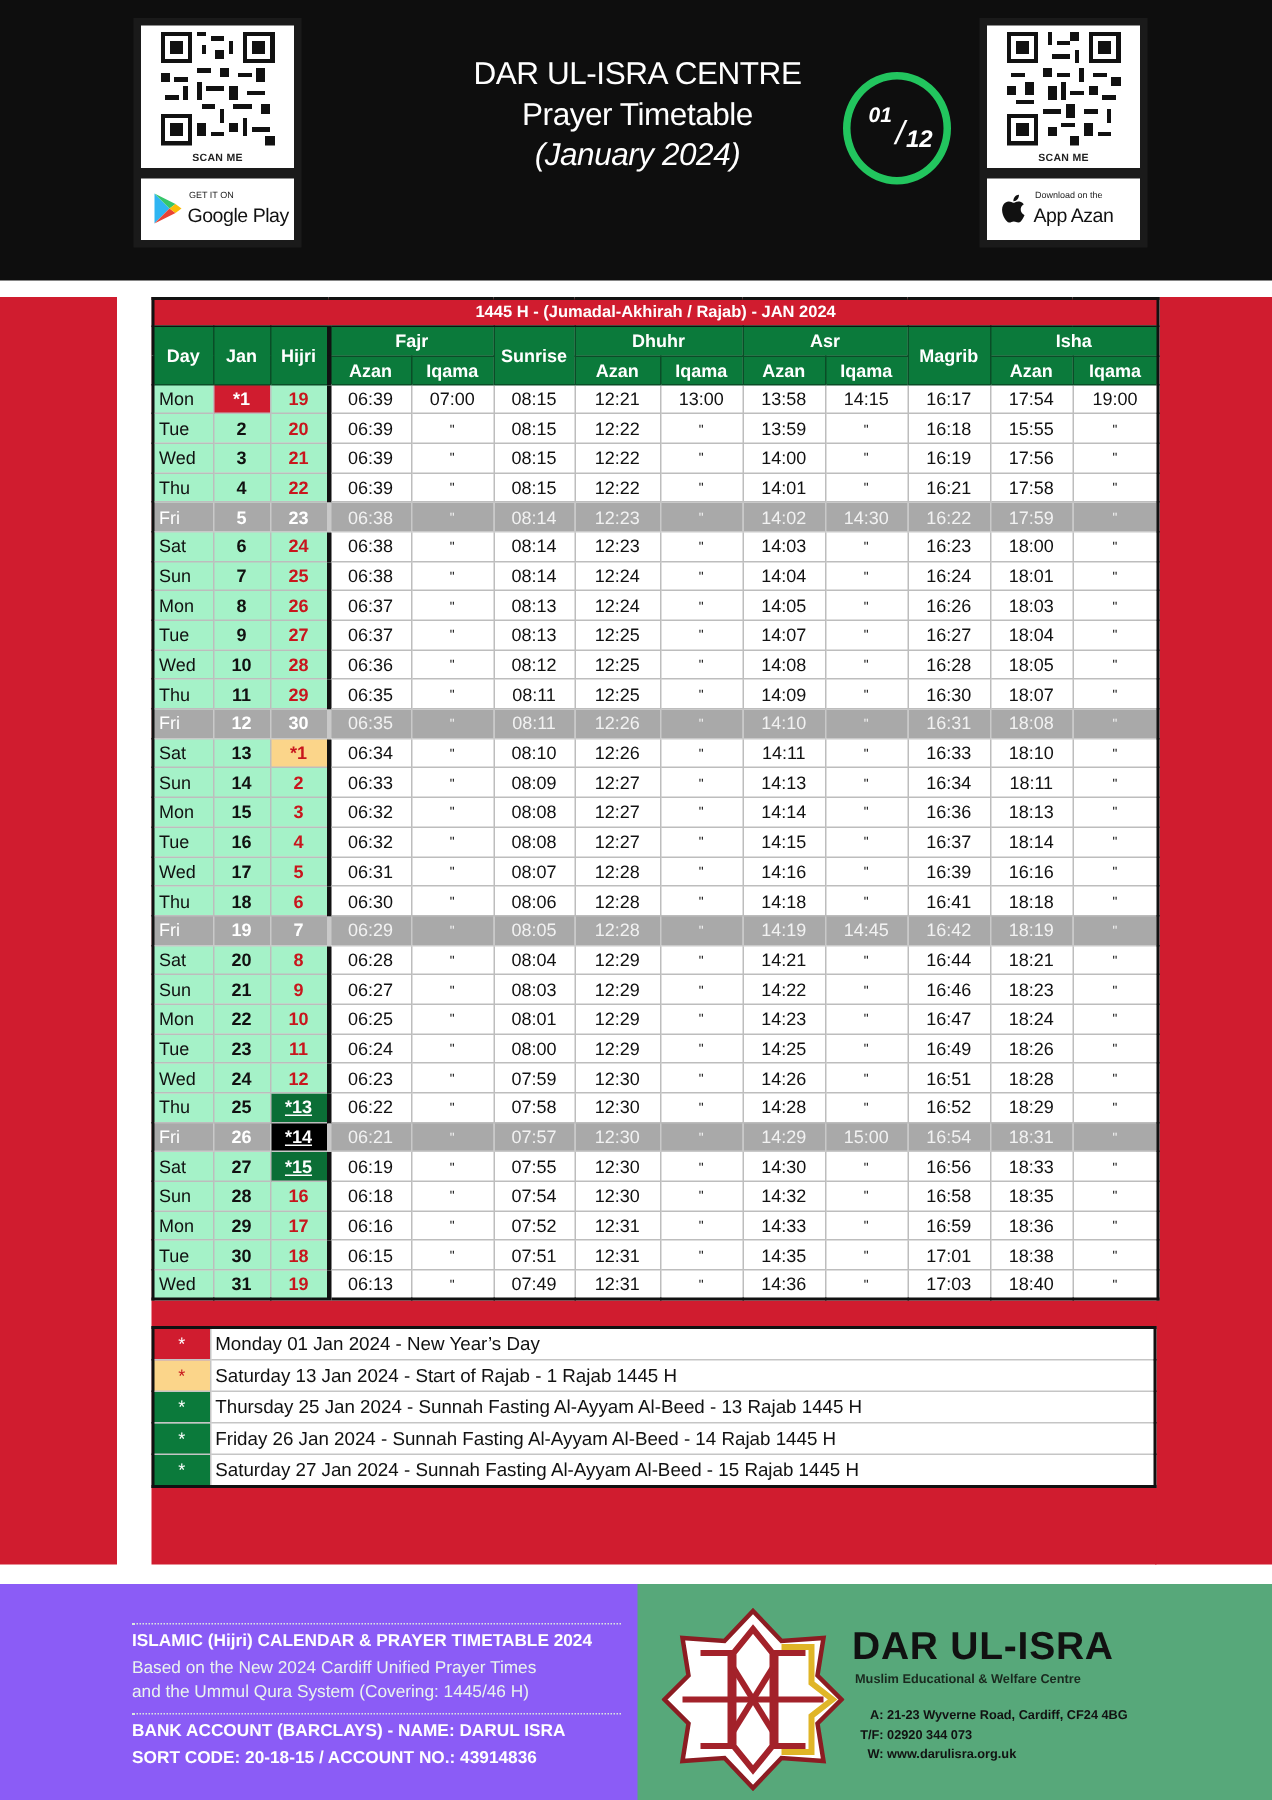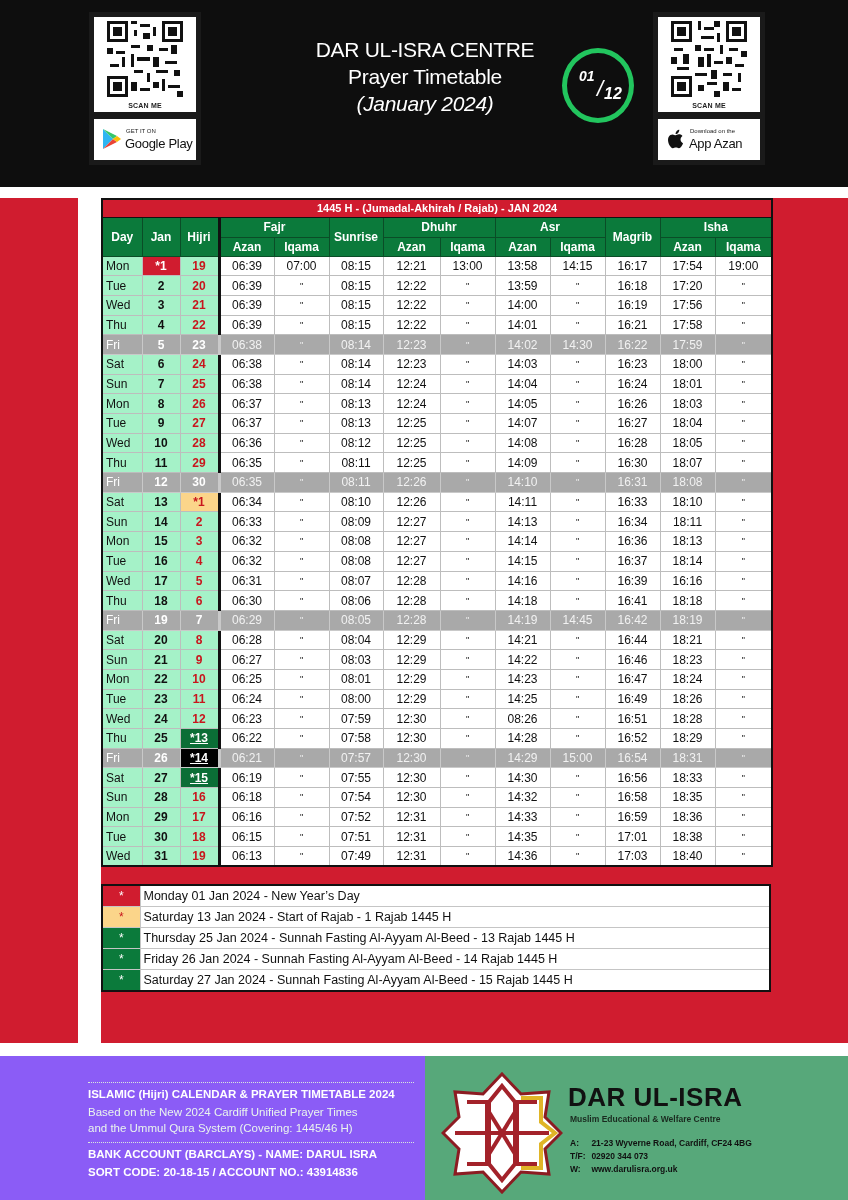--- a/index.html
+++ b/index.html
@@ -55,21 +55,21 @@
   
   .notes { position: absolute; left: 0; top: 686px; width: 670px; border: 2px solid #111; border-collapse: collapse; background: #fff; }
   .notes td { height: 19.4px; font-size: 12.5px; border: 1px solid #c5c5c5; padding: 3px 3px; color: #111; }
   .notes td.star { width: 38px; text-align: center; color: #fff; font-size: 12px; padding: 0; }
   .notes td.star.red { background: #d01c2f; }
   .notes td.star.orange { background: #fbd58a; color: #c8161d; }
   .notes td.star.green { background: #0b7a3b; }
 
   
   .footer-left { position: absolute; left: 0; top: 1056px; width: 475px; height: 144px; background: #8b5cf6; }
-  .footer-right { position: absolute; left: 425px; top: 1056px; width: 423px; height: 144px; background: #57a87a; }
+  .footer-right { position: absolute; left: 425px; top: 1056px; width: 423px; height: 144px; background: #57a87a; text-align: right; }
   .fdots { position: absolute; left: 88px; width: 326px; border-top: 1px dotted #d9e8dd; }
   .f-title { position: absolute; left: 88px; top: 32px; font-size: 11.5px; font-weight: bold; color: #fff; }
   .f-desc { position: absolute; left: 88px; top: 48px; font-size: 11.5px; color: #eaf5ee; line-height: 16px; }
   .f-bank1 { position: absolute; left: 88px; top: 92px; font-size: 11.5px; font-weight: bold; color: #fff; }
   .f-bank2 { position: absolute; left: 88px; top: 110px; font-size: 11.5px; font-weight: bold; color: #fff; }
 
   .logo { position: absolute; left: 16px; top: 16px; width: 122px; height: 122px; }
   .org-name { position: absolute; left: 143px; top: 26px; font-size: 26px; font-weight: bold; color: #111; letter-spacing: 0.5px; }
   .org-sub { position: absolute; left: 145px; top: 58px; font-size: 8.5px; font-weight: bold; color: #1a2a1f; }
   .contact { position: absolute; left: 145px; font-size: 8.5px; font-weight: bold; color: #111; }
@@ -271,21 +271,21 @@
           <td class="jan">2</td>
           <td class="hijri">20</td>
           <td>06:39</td>
           <td class="ditto">"</td>
           <td>08:15</td>
           <td>12:22</td>
           <td class="ditto">"</td>
           <td>13:59</td>
           <td class="ditto">"</td>
           <td>16:18</td>
-          <td>17:20</td>
+          <td>15:55</td>
           <td class="ditto">"</td>
         </tr>
         <tr>
           <td class="day">Wed</td>
           <td class="jan">3</td>
           <td class="hijri">21</td>
           <td>06:39</td>
           <td class="ditto">"</td>
           <td>08:15</td>
           <td>12:22</td>
@@ -598,21 +598,21 @@
         </tr>
         <tr>
           <td class="day">Wed</td>
           <td class="jan">24</td>
           <td class="hijri">12</td>
           <td>06:23</td>
           <td class="ditto">"</td>
           <td>07:59</td>
           <td>12:30</td>
           <td class="ditto">"</td>
-          <td>08:26</td>
+          <td>14:26</td>
           <td class="ditto">"</td>
           <td>16:51</td>
           <td>18:28</td>
           <td class="ditto">"</td>
         </tr>
         <tr>
           <td class="day">Thu</td>
           <td class="jan">25</td>
           <td class="hijri mark-green">*13</td>
           <td>06:22</td>

